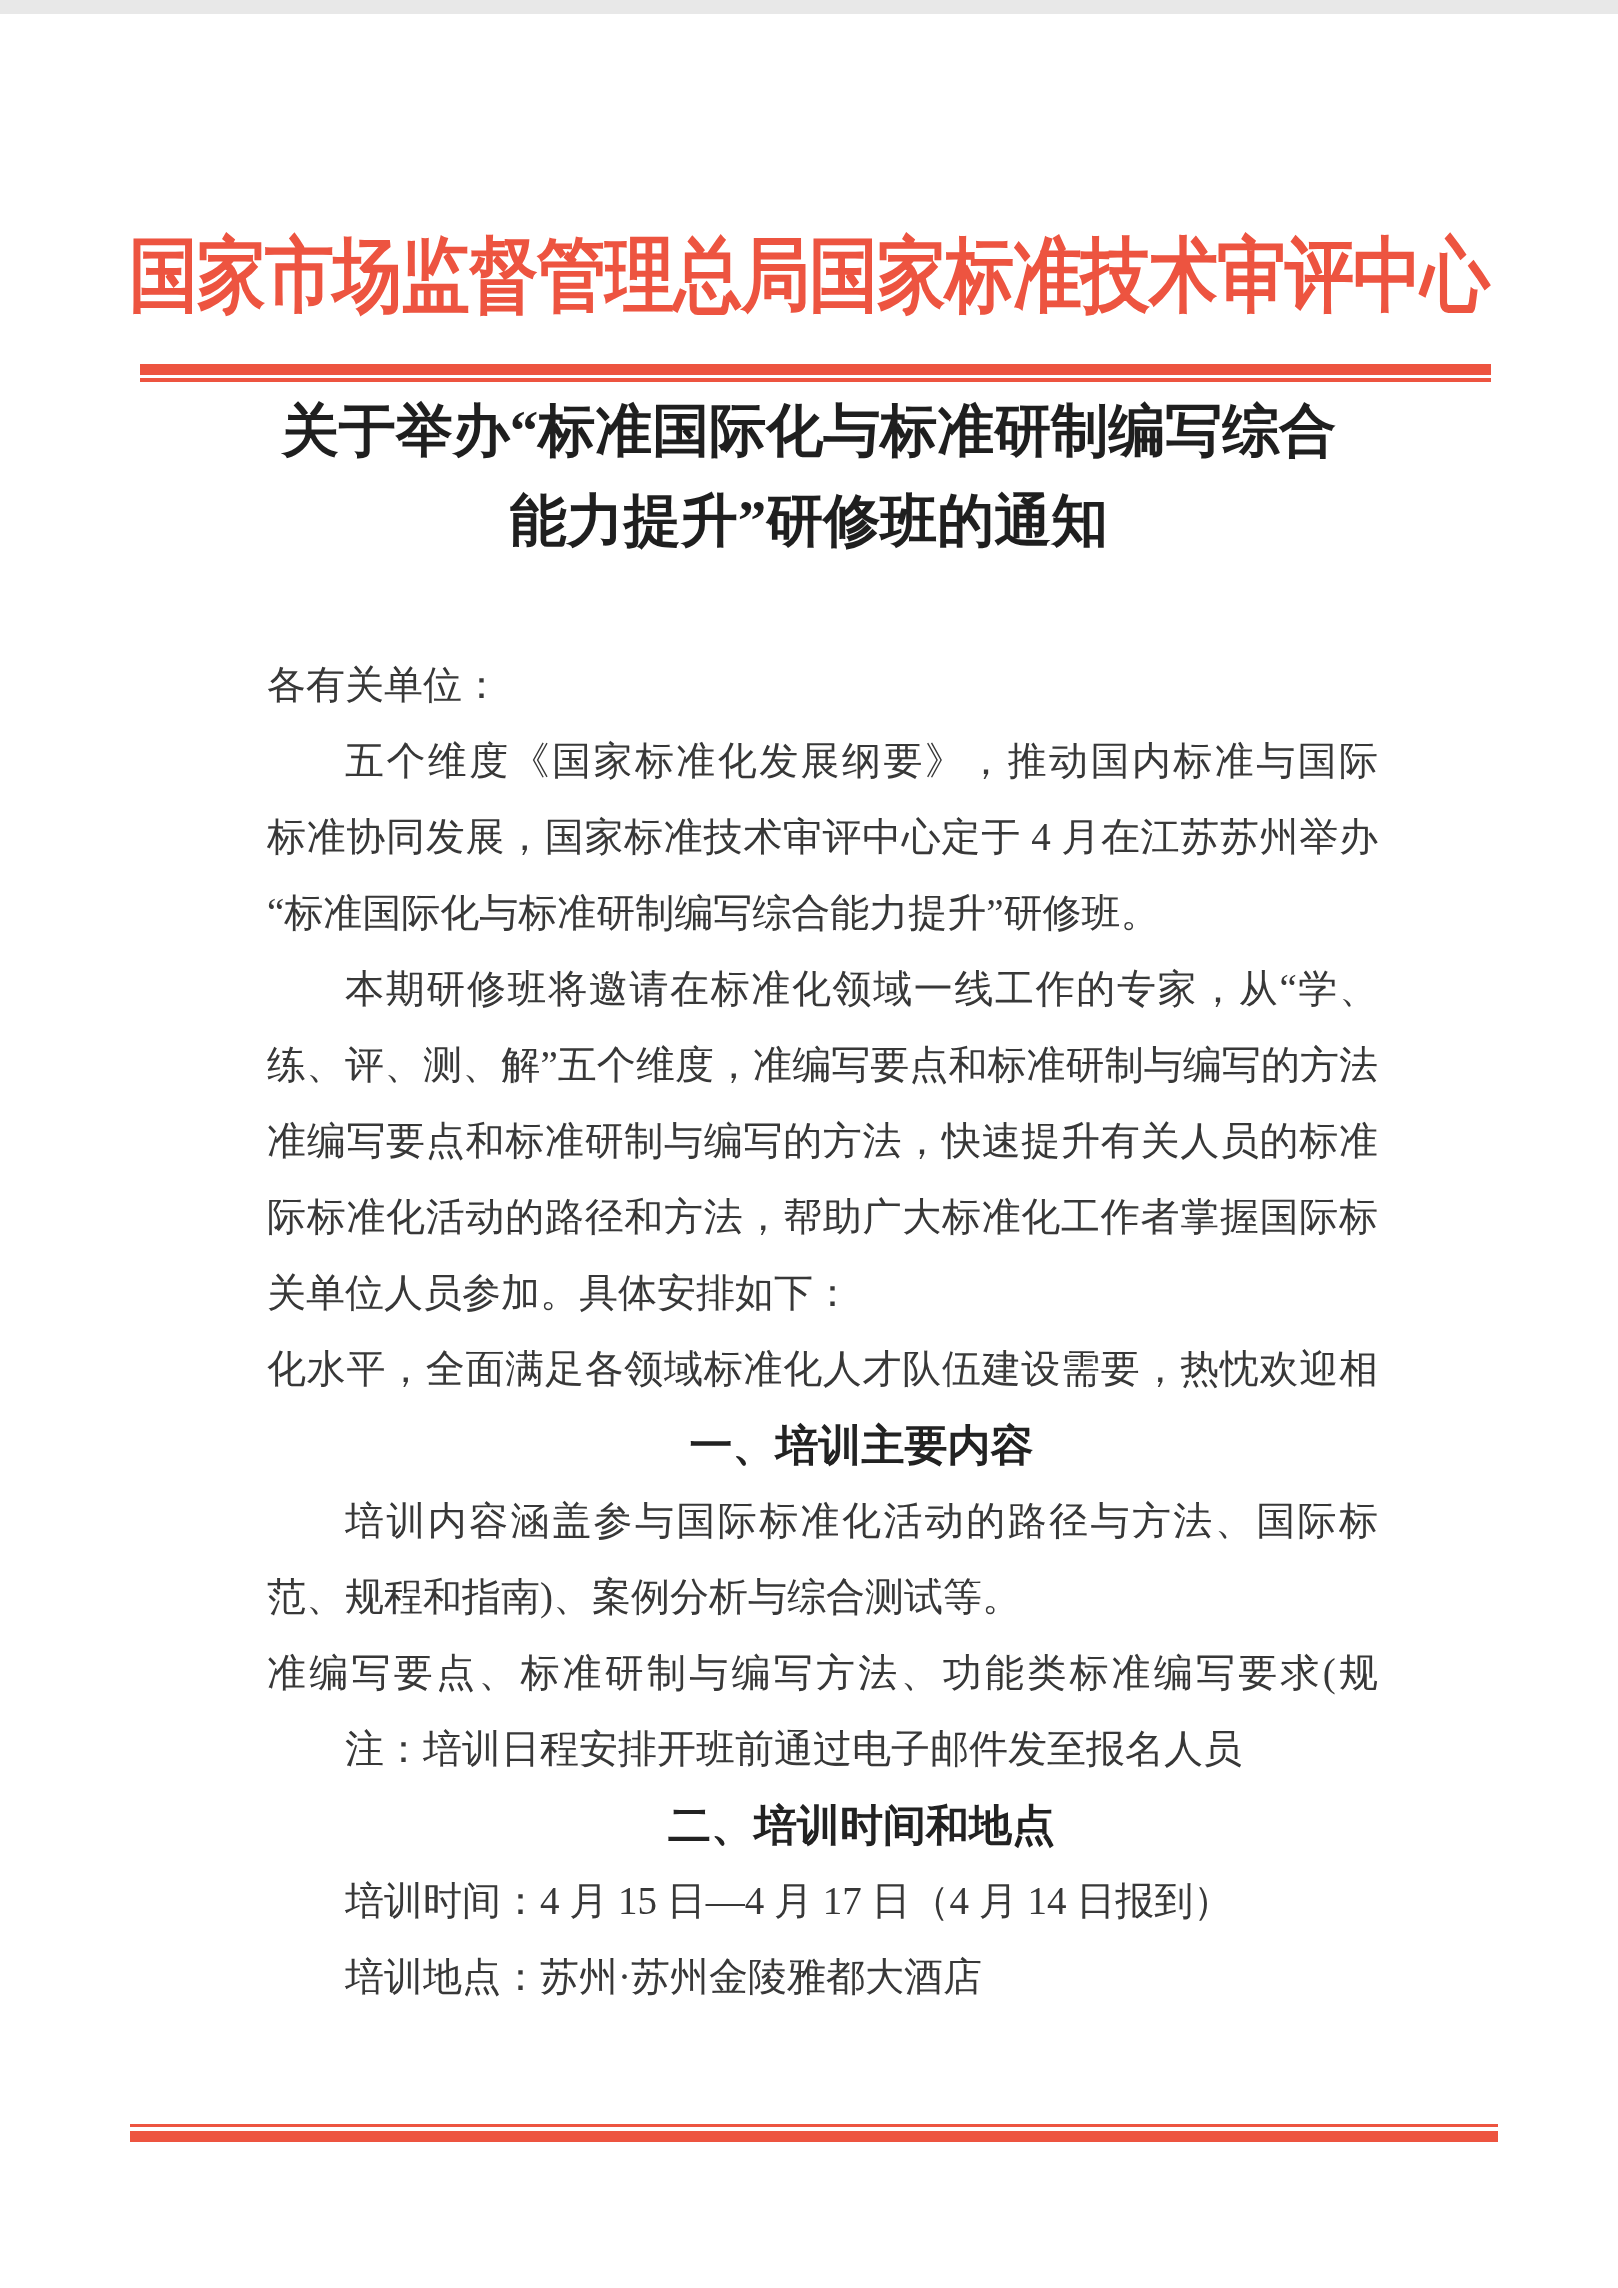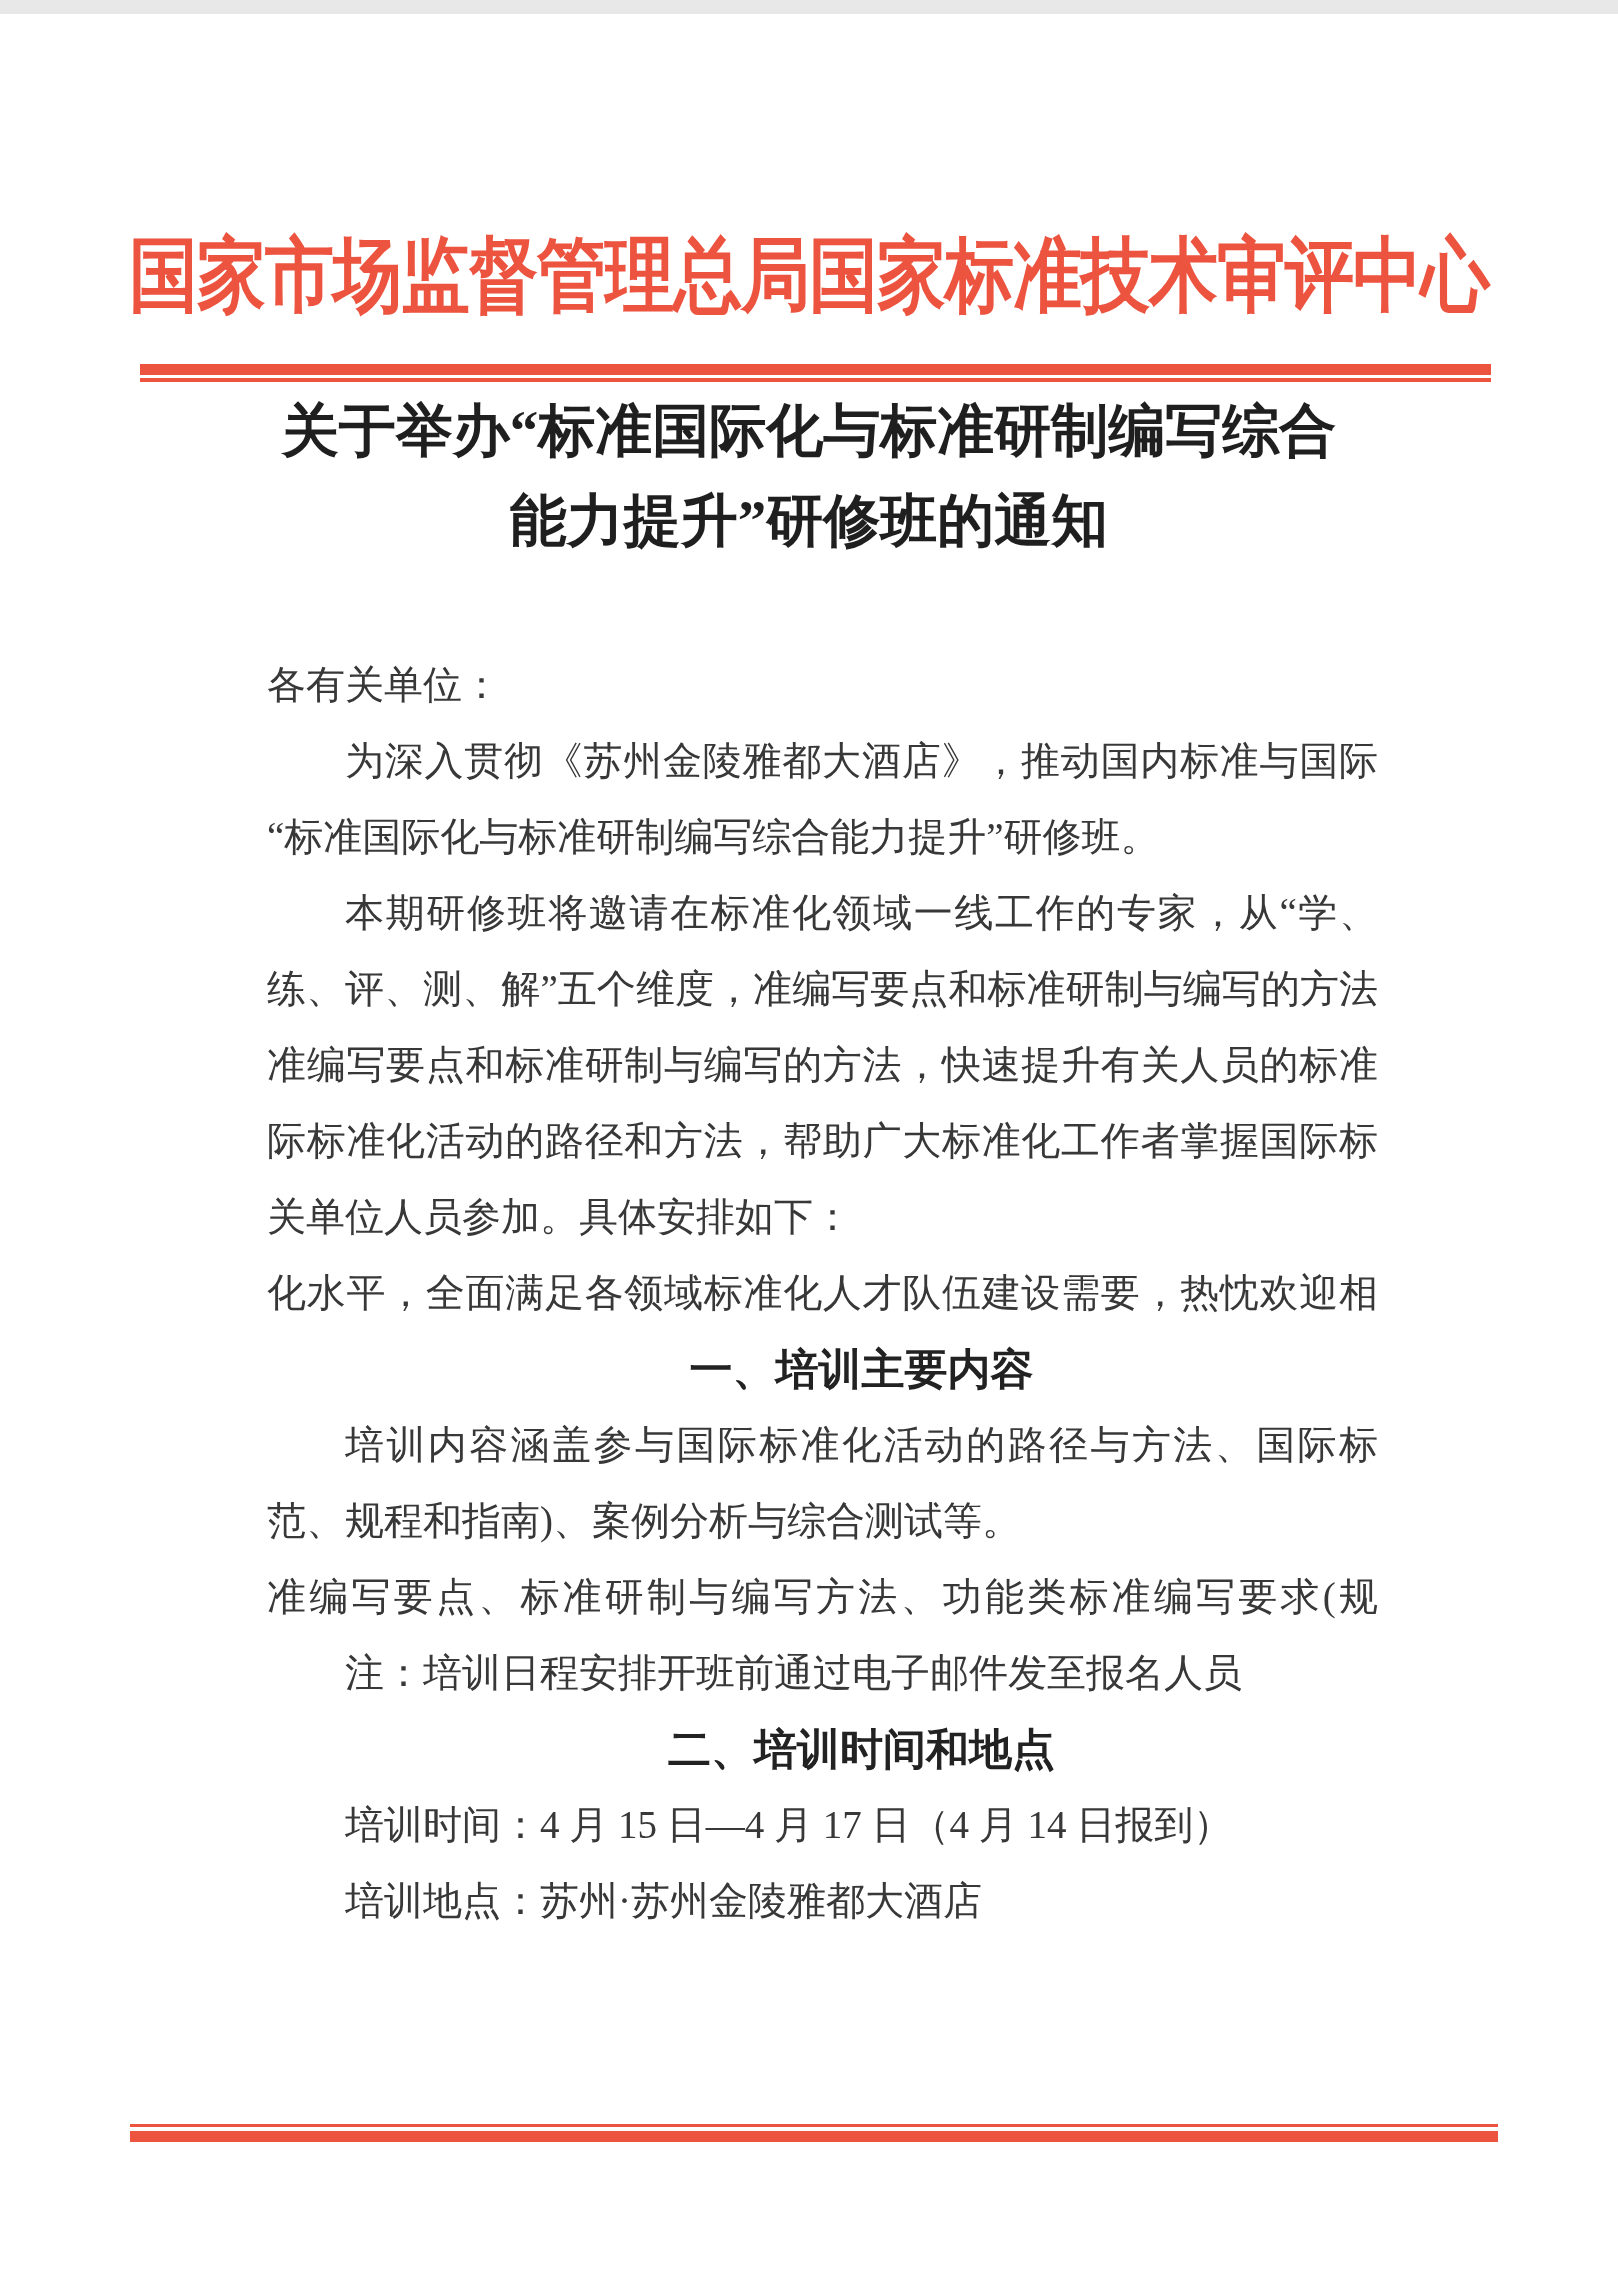--- a/index.html
+++ b/index.html
@@ -91,21 +91,22 @@
     <div class="r2"></div>
   </div>
 
   <div class="doc-title">
     <div>关于举办“标准国际化与标准研制编写综合</div>
     <div>能力提升”研修班的通知</div>
   </div>
 
   <div class="body-block">
       <div class="bline">各有关单位：</div>
-      <div class="bline indent fill">为深入贯彻《苏州金陵雅都大酒店》，推动国内标准与国际</div>
+      <div class="bline indent fill">五个维度《国家标准化发展纲要》，推动国内标准与国际</div>
+      <div class="bline fill">标准协同发展，国家标准技术审评中心定于 4 月在江苏苏州举办</div>
       <div class="bline">“标准国际化与标准研制编写综合能力提升”研修班。</div>
       <div class="bline indent fill">本期研修班将邀请在标准化领域一线工作的专家，从“学、</div>
       <div class="bline fill">练、评、测、解”五个维度，准编写要点和标准研制与编写的方法</div>
       <div class="bline fill">准编写要点和标准研制与编写的方法，快速提升有关人员的标准</div>
       <div class="bline fill">际标准化活动的路径和方法，帮助广大标准化工作者掌握国际标</div>
       <div class="bline">关单位人员参加。具体安排如下：</div>
       <div class="bline fill">化水平，全面满足各领域标准化人才队伍建设需要，热忱欢迎相</div>
       <div class="bline indent heading">一、培训主要内容</div>
       <div class="bline indent fill">培训内容涵盖参与国际标准化活动的路径与方法、国际标</div>
       <div class="bline">范、规程和指南)、案例分析与综合测试等。</div>

